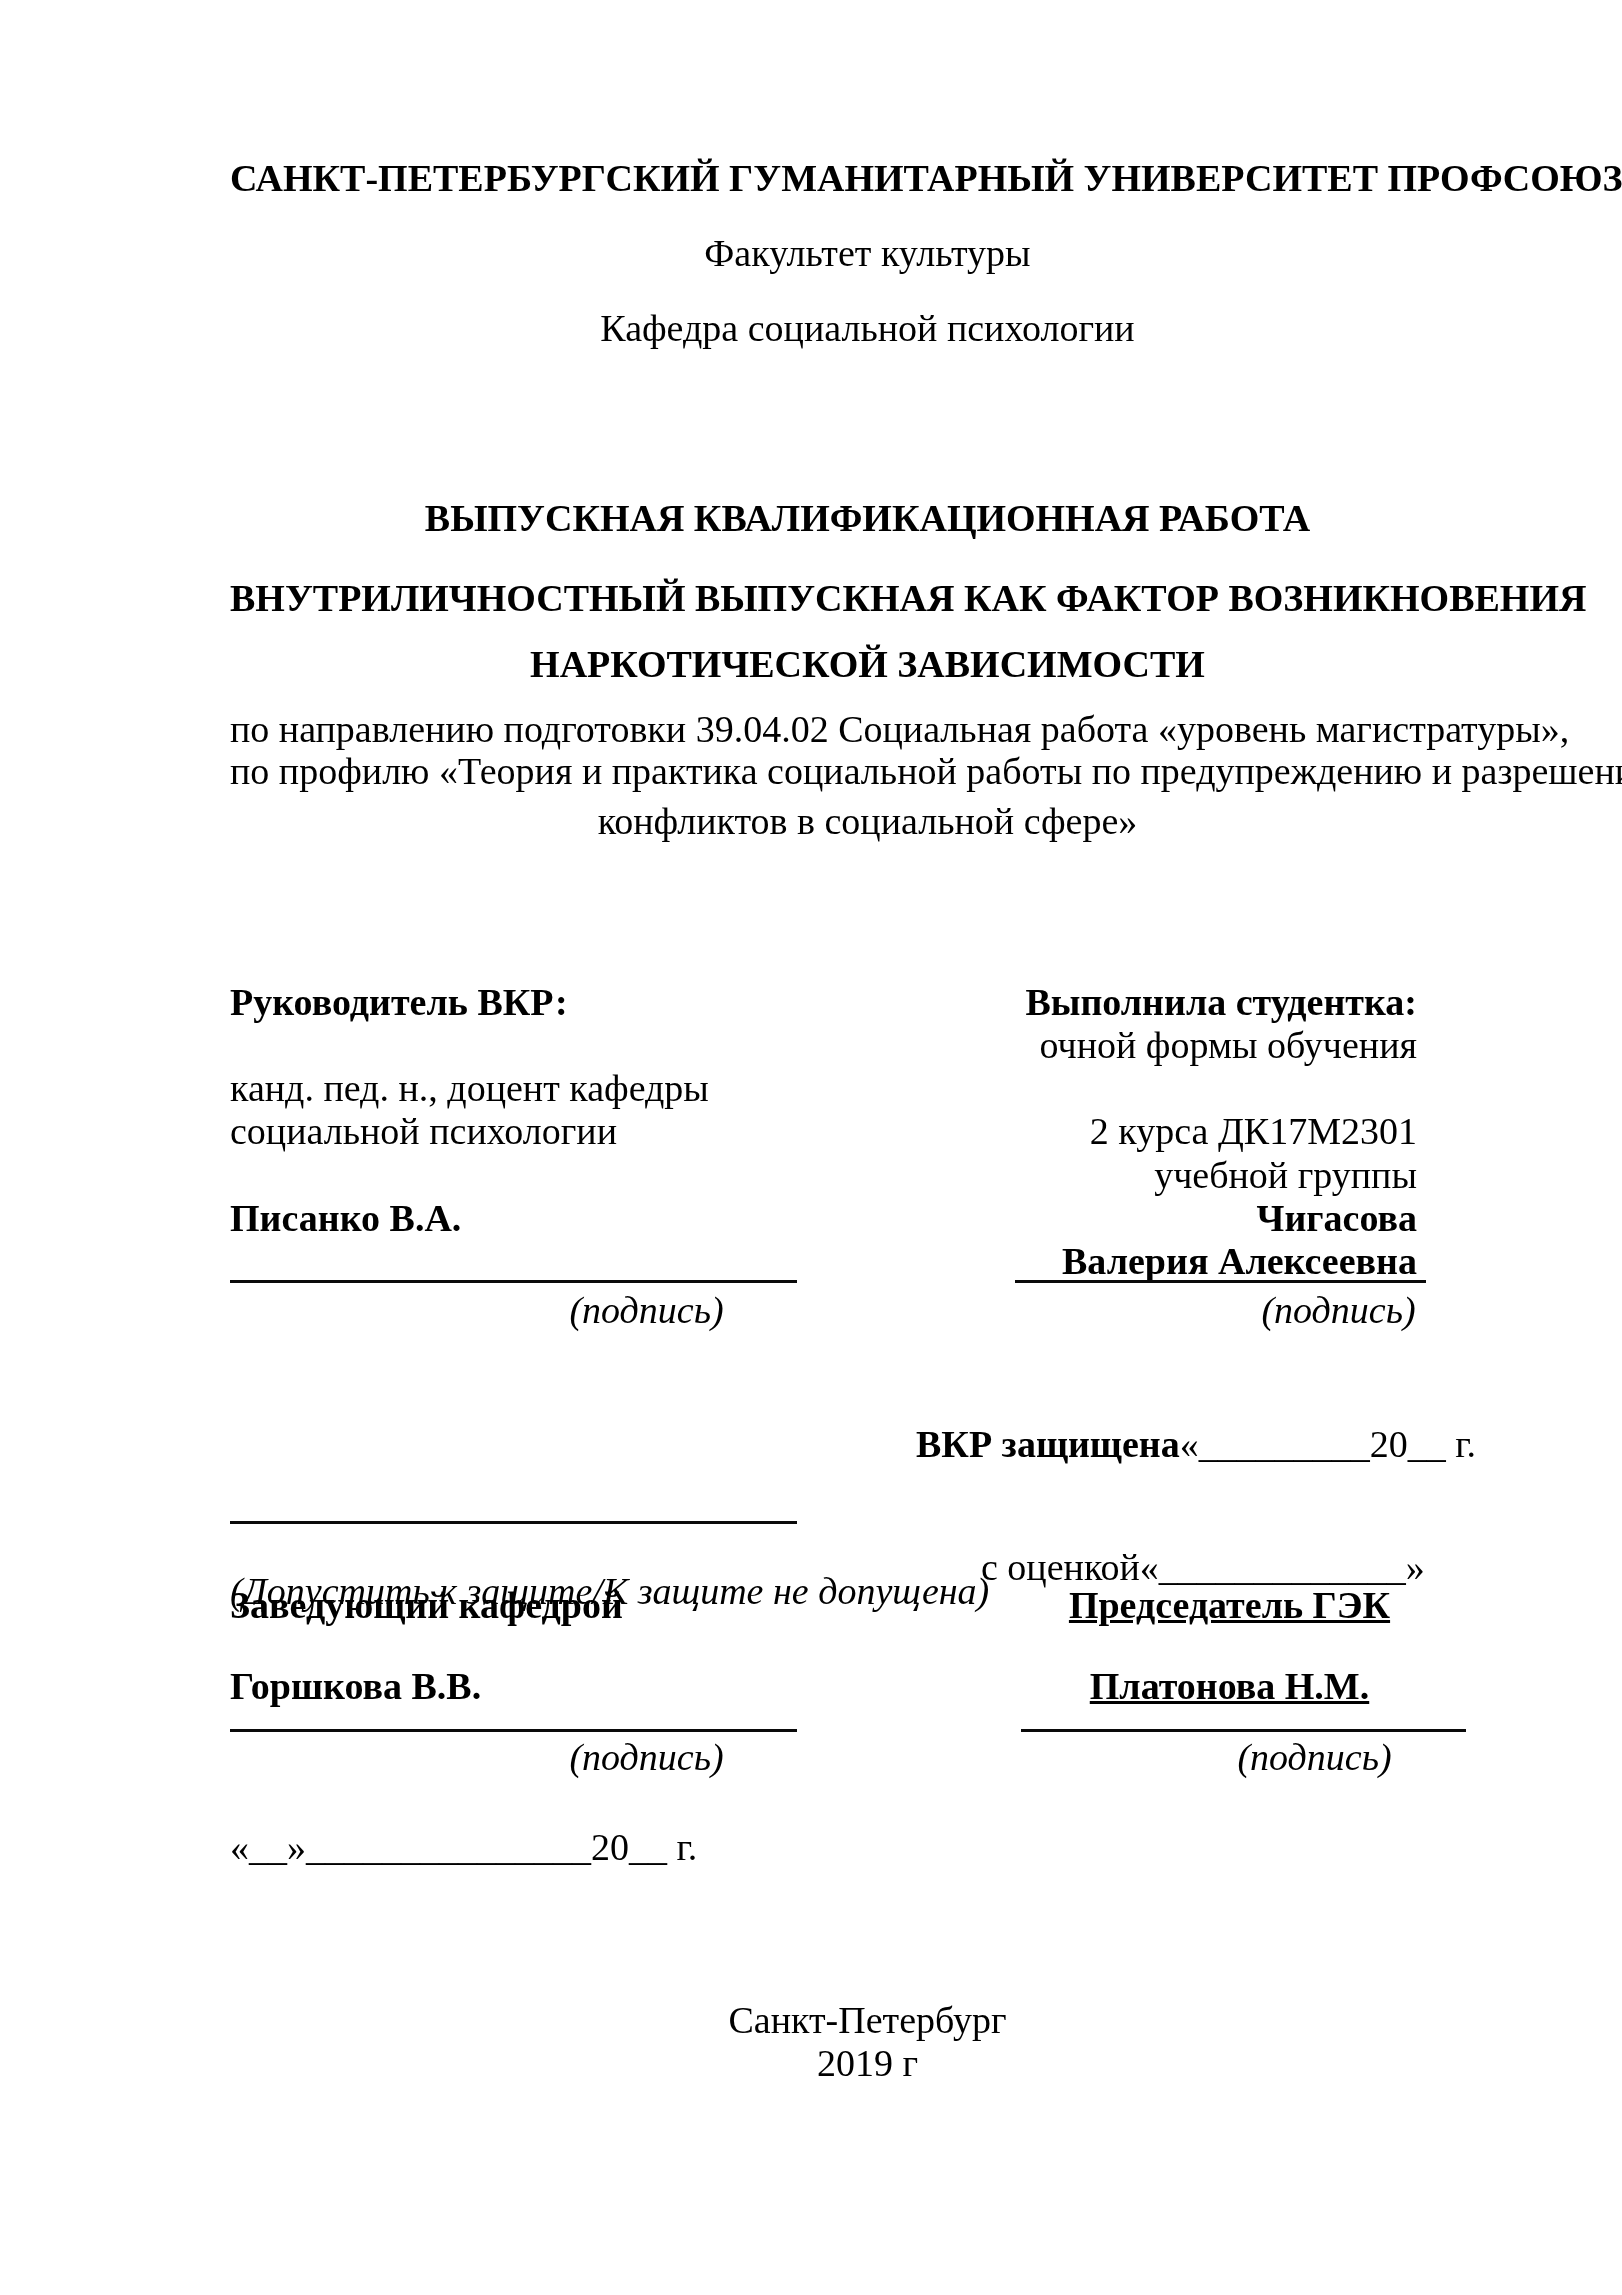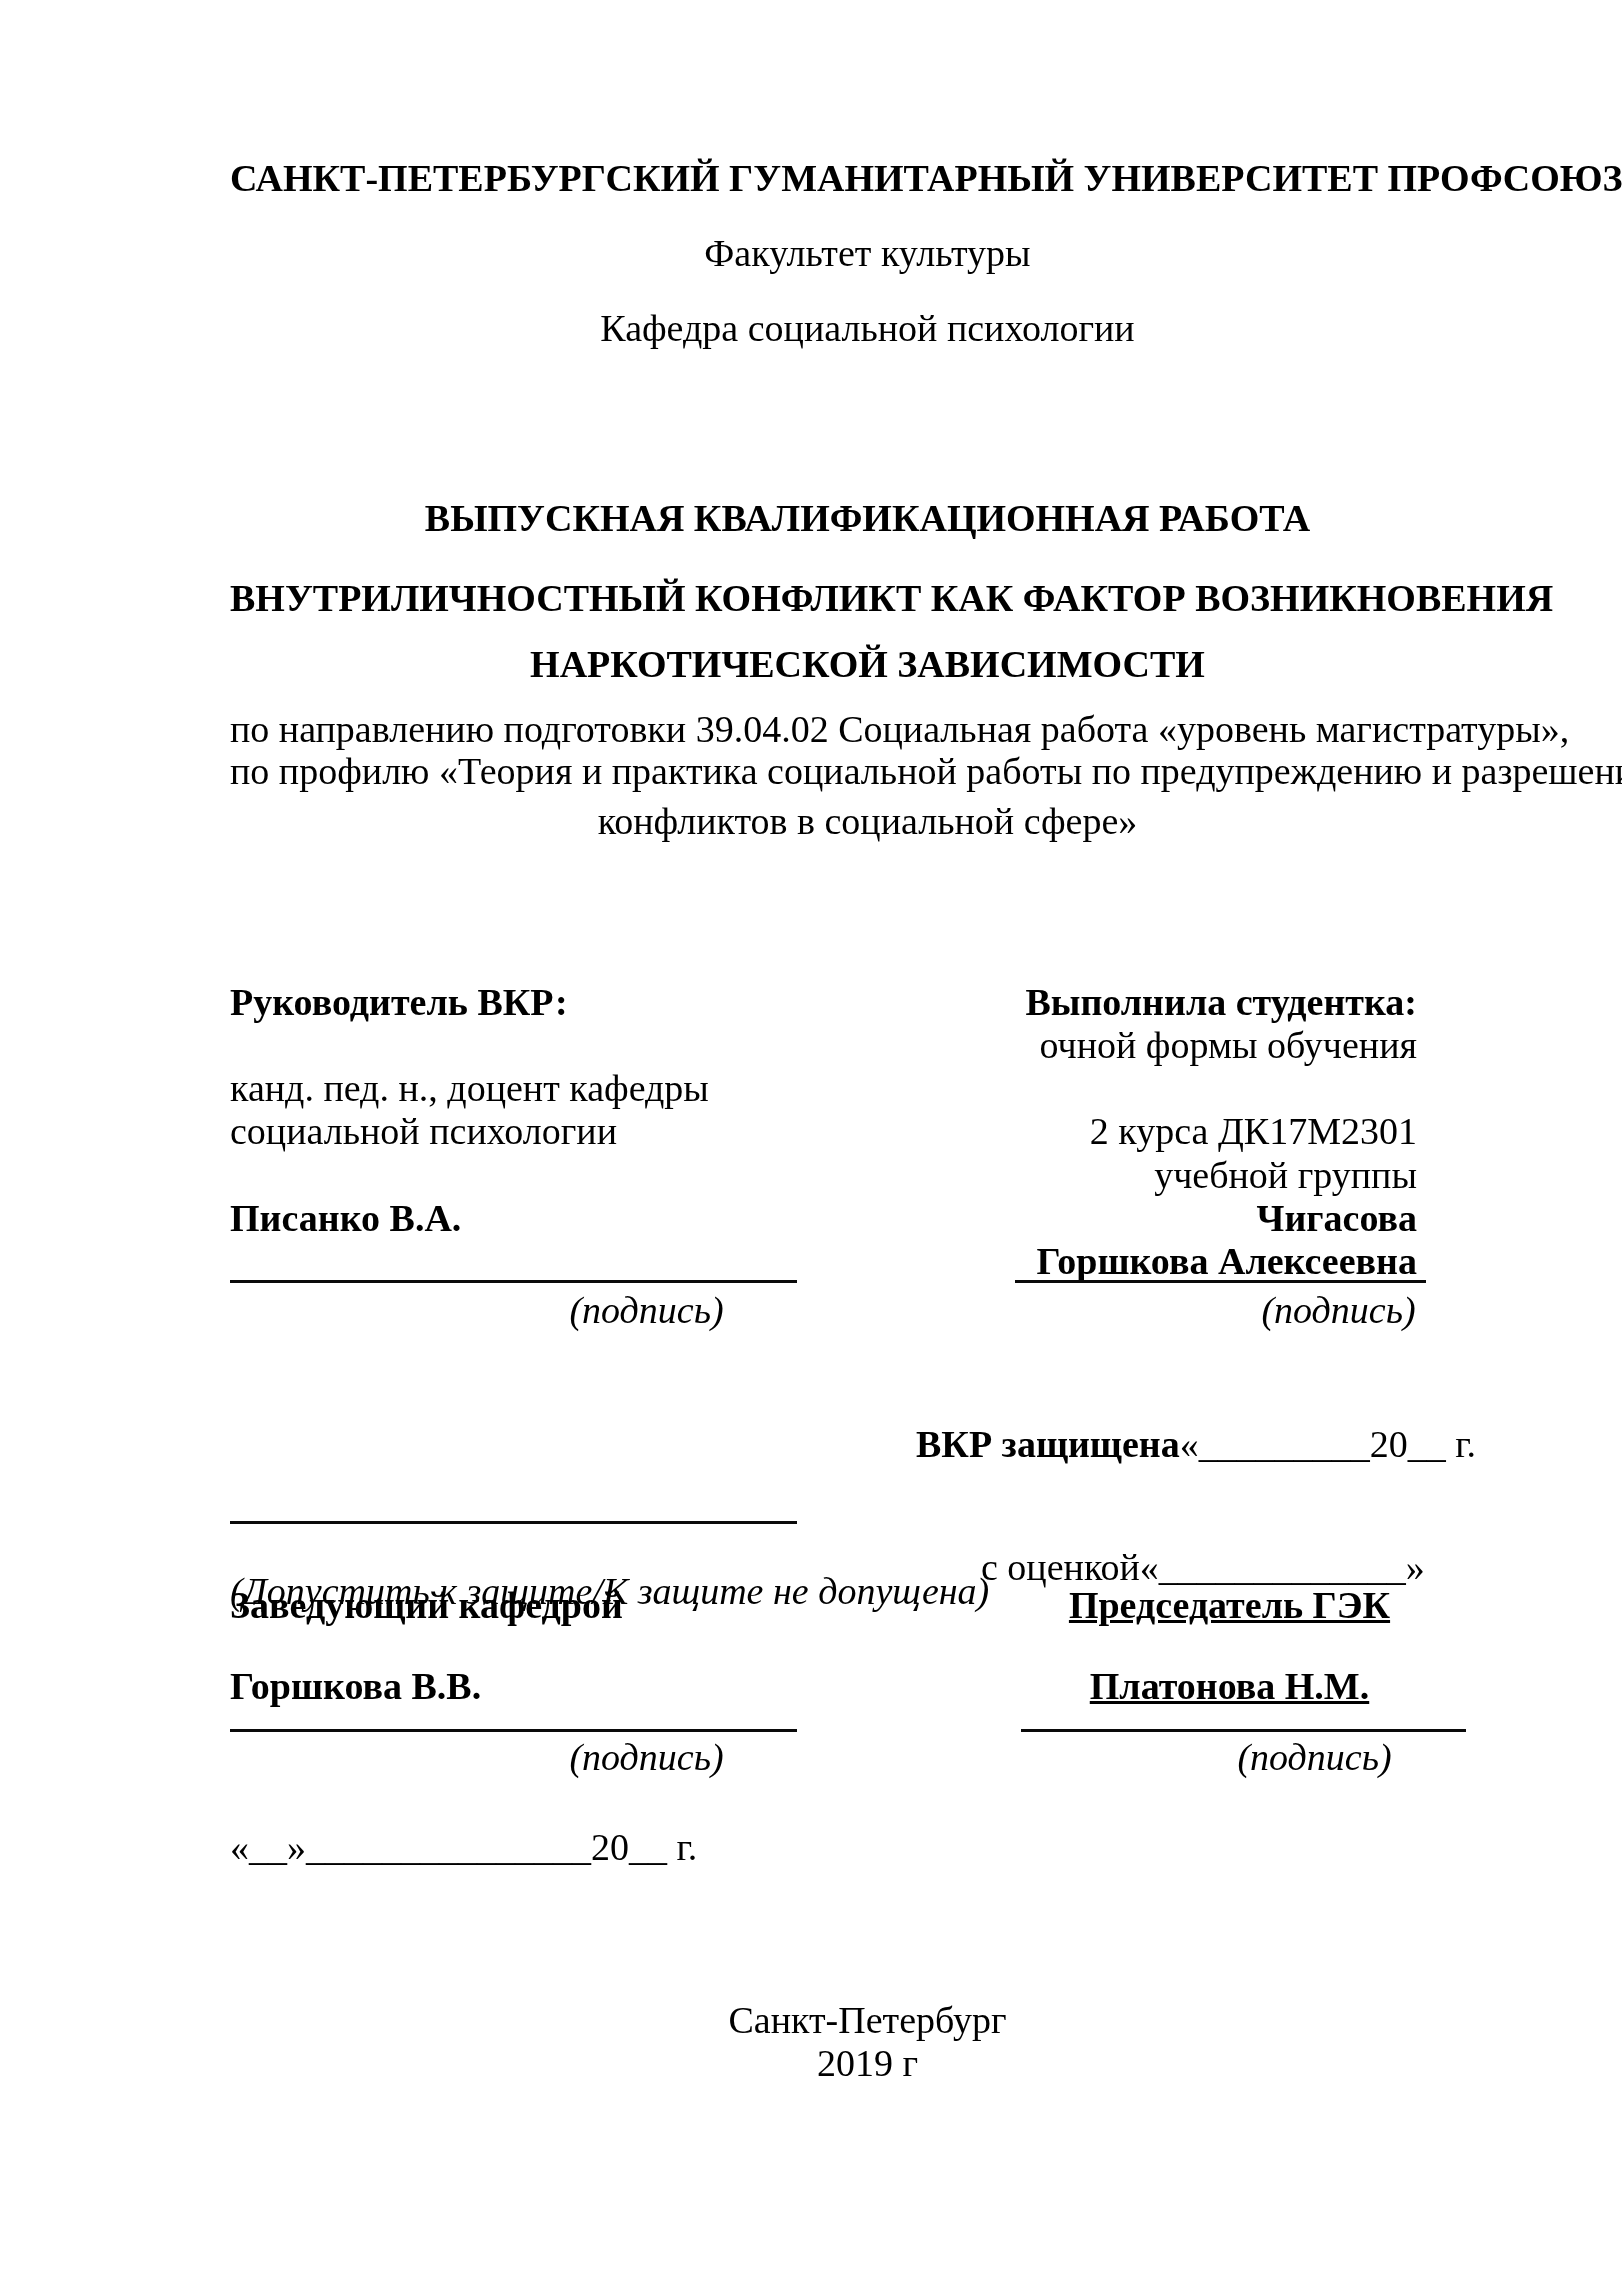--- a/index.html
+++ b/index.html
@@ -77,39 +77,39 @@
 </head>
 <body>
 
 <div class="page">
 
   <div class="line centered bold y-univ">САНКТ-ПЕТЕРБУРГСКИЙ ГУМАНИТАРНЫЙ УНИВЕРСИТЕТ ПРОФСОЮЗОВ</div>
   <div class="line centered y-fac">Факультет культуры</div>
   <div class="line centered y-dept">Кафедра социальной психологии</div>
 
   <div class="line centered bold y-worktype">ВЫПУСКНАЯ КВАЛИФИКАЦИОННАЯ РАБОТА</div>
-  <div class="line centered bold y-title1">ВНУТРИЛИЧНОСТНЫЙ КОНФЛИКТ КАК ФАКТОР ВОЗНИКНОВЕНИЯ</div>
+  <div class="line centered bold y-title1">ВНУТРИЛИЧНОСТНЫЙ ВЫПУСКНАЯ КАК ФАКТОР ВОЗНИКНОВЕНИЯ</div>
   <div class="line centered bold y-title2">НАРКОТИЧЕСКОЙ ЗАВИСИМОСТИ</div>
   <div class="line centered y-prog1">по направлению подготовки 39.04.02 Социальная работа «уровень магистратуры»,</div>
   <div class="line centered y-prog2">по профилю «Теория и практика социальной работы по предупреждению и разрешению</div>
   <div class="line centered y-prog3">конфликтов в социальной сфере»</div>
 
   <div class="line leftcol bold y-r1">Руководитель ВКР:</div>
   <div class="line leftcol y-r3">канд. пед. н., доцент кафедры</div>
   <div class="line leftcol y-r4">социальной психологии</div>
   <div class="line leftcol bold y-r6">Писанко В.А.</div>
   <div class="rule sig-line-left1"></div>
   <div class="line italic sig-cap-left1">(подпись)</div>
 
   <div class="line rightcol bold y-r1">Выполнила студентка:</div>
   <div class="line rightcol y-r2">очной формы обучения</div>
   <div class="line rightcol y-r4">2 курса ДК17М2301</div>
   <div class="line rightcol y-r5">учебной группы</div>
   <div class="line rightcol bold surname-offset y-r6">Чигасова</div>
-  <div class="line rightcol bold y-r7">Горшкова Алексеевна</div>
+  <div class="line rightcol bold y-r7">Валерия Алексеевна</div>
   <div class="rule sig-line-right1"></div>
   <div class="line italic sig-cap-right1">(подпись)</div>
 
   <div class="rule adm-line"></div>
   <div class="line y-defended"><span class="bold">ВКР защищена</span><span>«_________20__ г.</span></div>
   <div class="line italic y-note">(Допустить к защите/К защите не допущена)</div>
   <div class="line y-grade">с оценкой«_____________»</div>
 
   <div class="line leftcol bold y-headrole">Заведующий кафедрой</div>
   <div class="line chaircol bold y-headrole">Председатель ГЭК</div>

